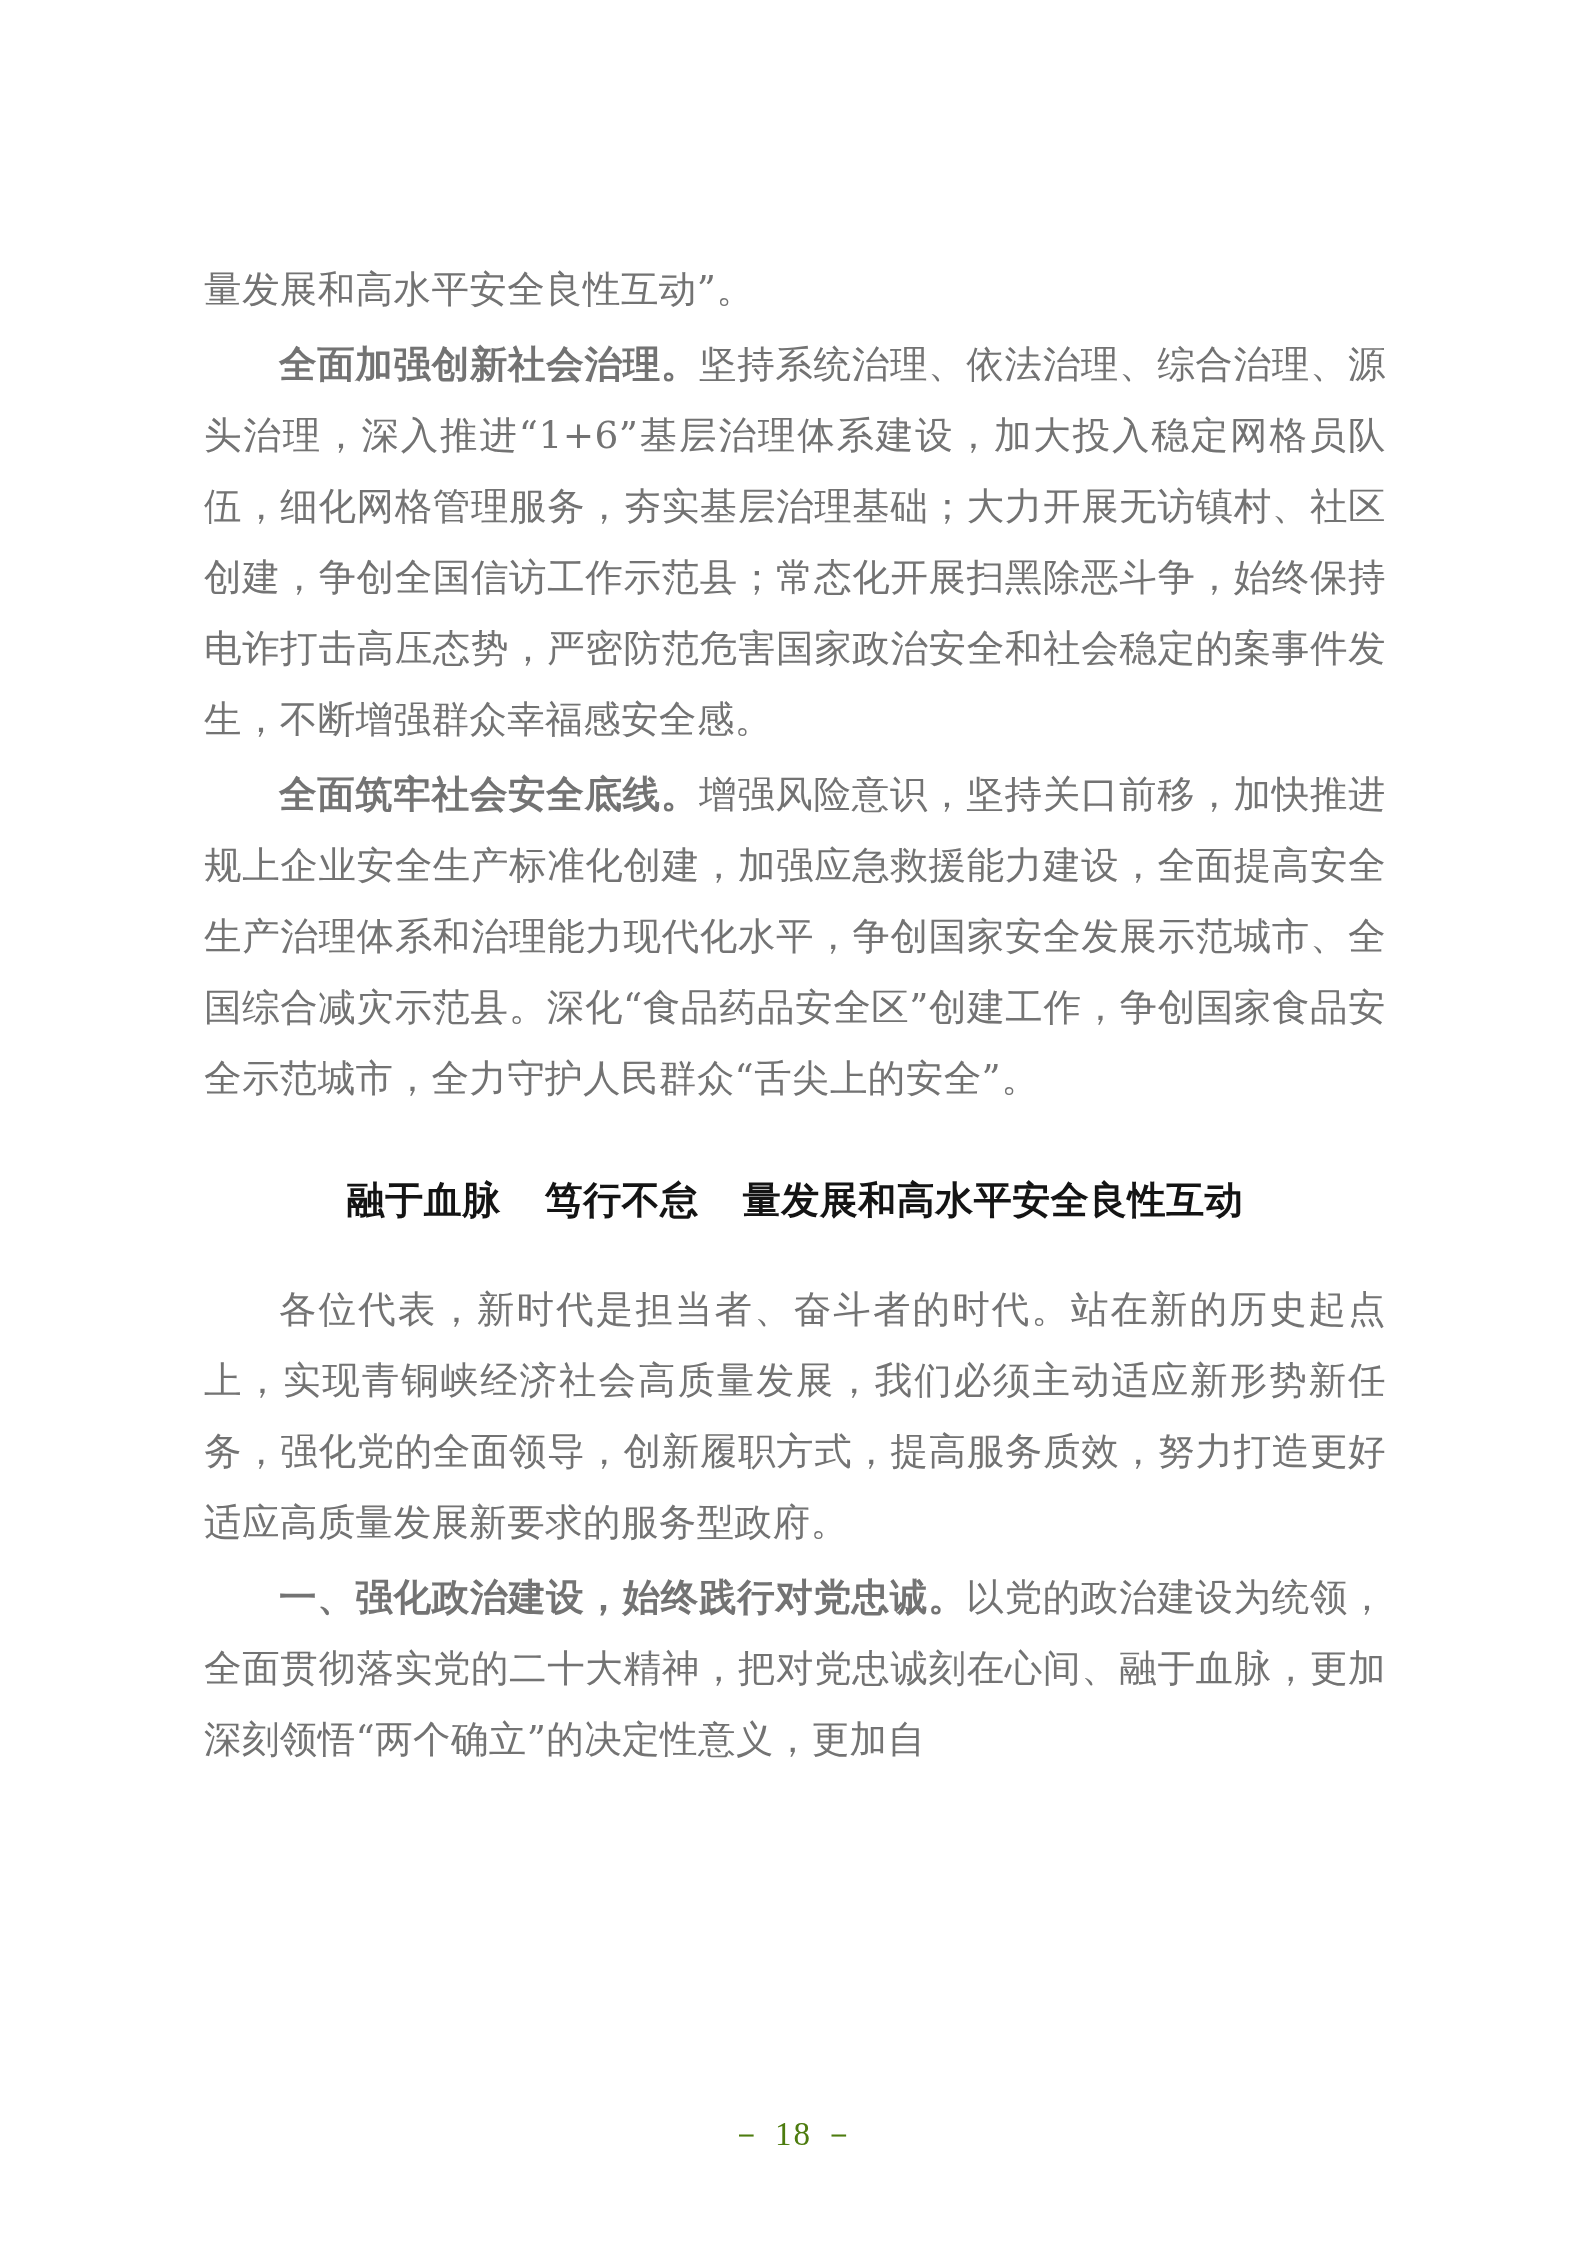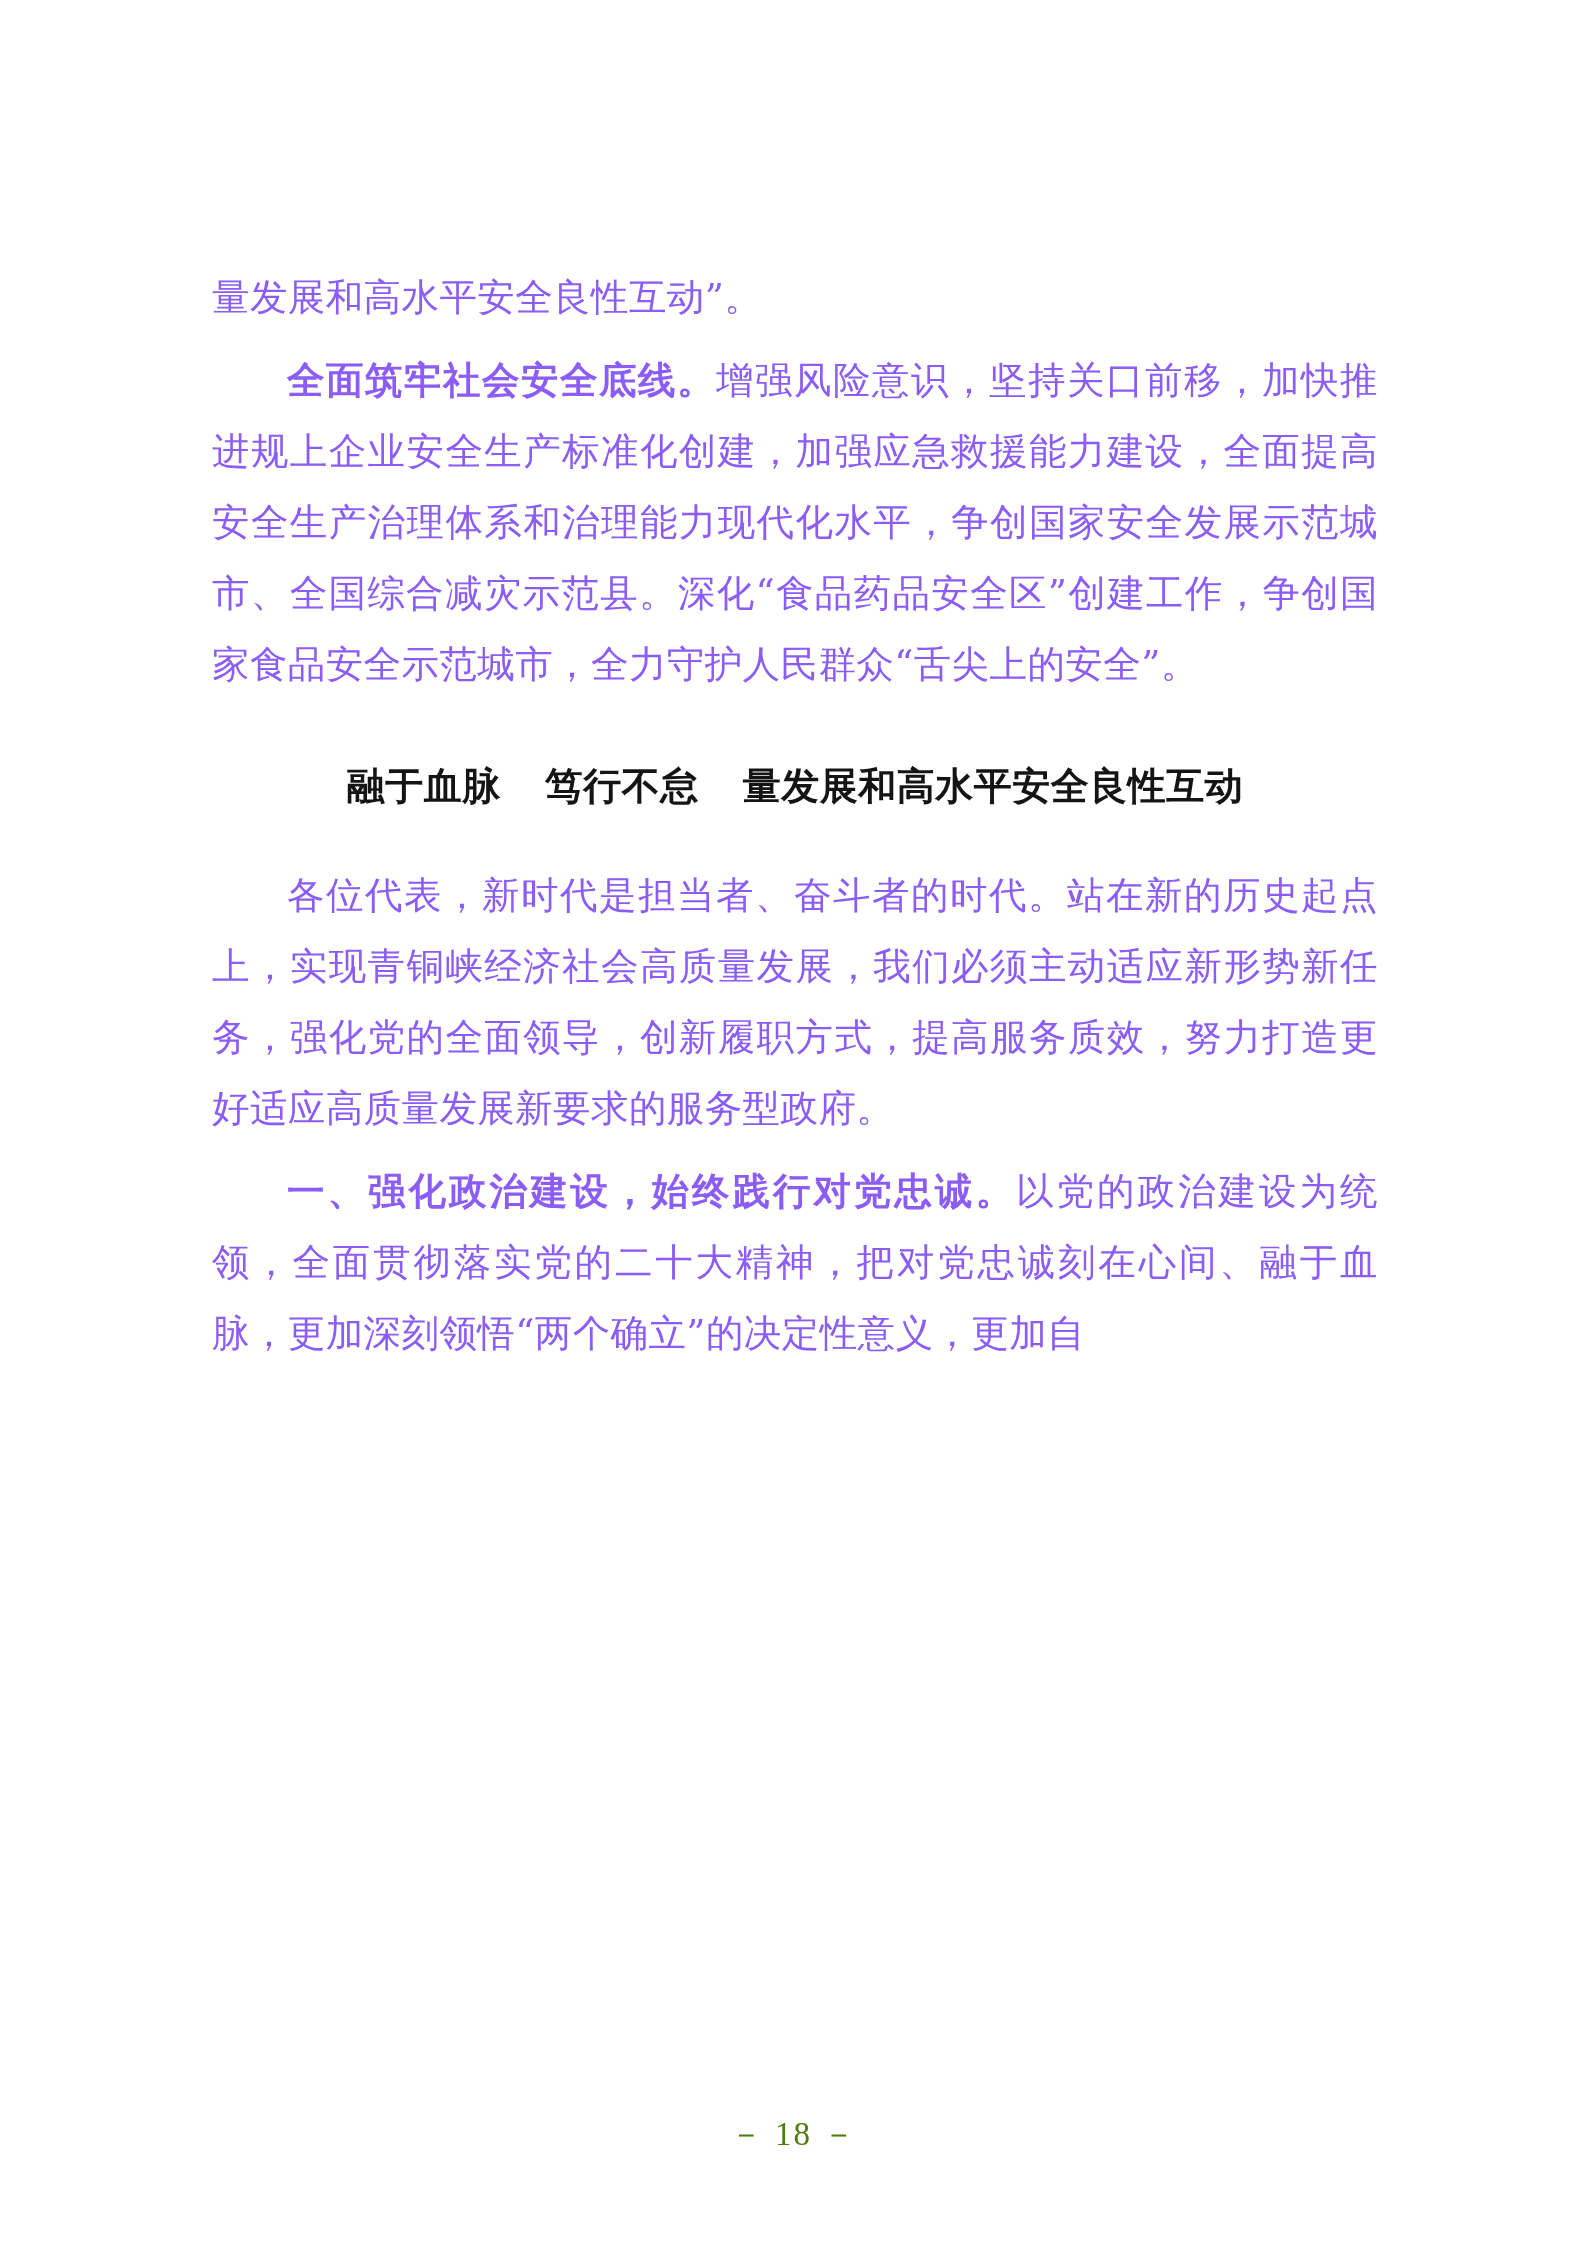--- a/index.html
+++ b/index.html
@@ -17,27 +17,27 @@
     color: #141414;
     overflow: hidden;
   }
   .content {
     position: absolute;
     left: 200px;
     top: 250px;
     width: 1190px;
   }
   p {
-    margin: 12px;
+    margin: 4px;
     font-size: 37.5px;
     line-height: 71px;
     text-align: justify;
     text-justify: inter-ideograph;
     letter-spacing: 0.4px;
-    color: #8b5cf6;
+    color: #737373;
   }
   .indent {
     text-indent: 75px;
   }
   .runhead {
     font-weight: bold;
   }
   .section-title {
     margin: 52px 0 40px 0;
     font-size: 38px;
@@ -65,20 +65,23 @@
 </head>
 <body>
 
 <div class="page">
   <div class="content">
 
     <p class="para">
       <span>量发展和高水平安全良性互动”。</span>
     </p>
 
+    <p class="para indent">
+      <span class="runhead">全面加强创新社会治理。</span><span>坚持系统治理、依法治理、综合治理、源头治理，深入推进“1+6”基层治理体系建设，加大投入稳定网格员队伍，细化网格管理服务，夯实基层治理基础；大力开展无访镇村、社区创建，争创全国信访工作示范县；常态化开展扫黑除恶斗争，始终保持电诈打击高压态势，严密防范危害国家政治安全和社会稳定的案事件发生，不断增强群众幸福感安全感。</span>
+    </p>
 
     <p class="para indent">
       <span class="runhead">全面筑牢社会安全底线。</span><span>增强风险意识，坚持关口前移，加快推进规上企业安全生产标准化创建，加强应急救援能力建设，全面提高安全生产治理体系和治理能力现代化水平，争创国家安全发展示范城市、全国综合减灾示范县。深化“食品药品安全区”创建工作，争创国家食品安全示范城市，全力守护人民群众“舌尖上的安全”。</span>
     </p>
 
     <div class="section-title">
       <span>融于血脉</span><span class="gap"></span><span>笃行不怠</span><span class="gap"></span><span>量发展和高水平安全良性互动</span>
     </div>
 
     <p class="para indent">

